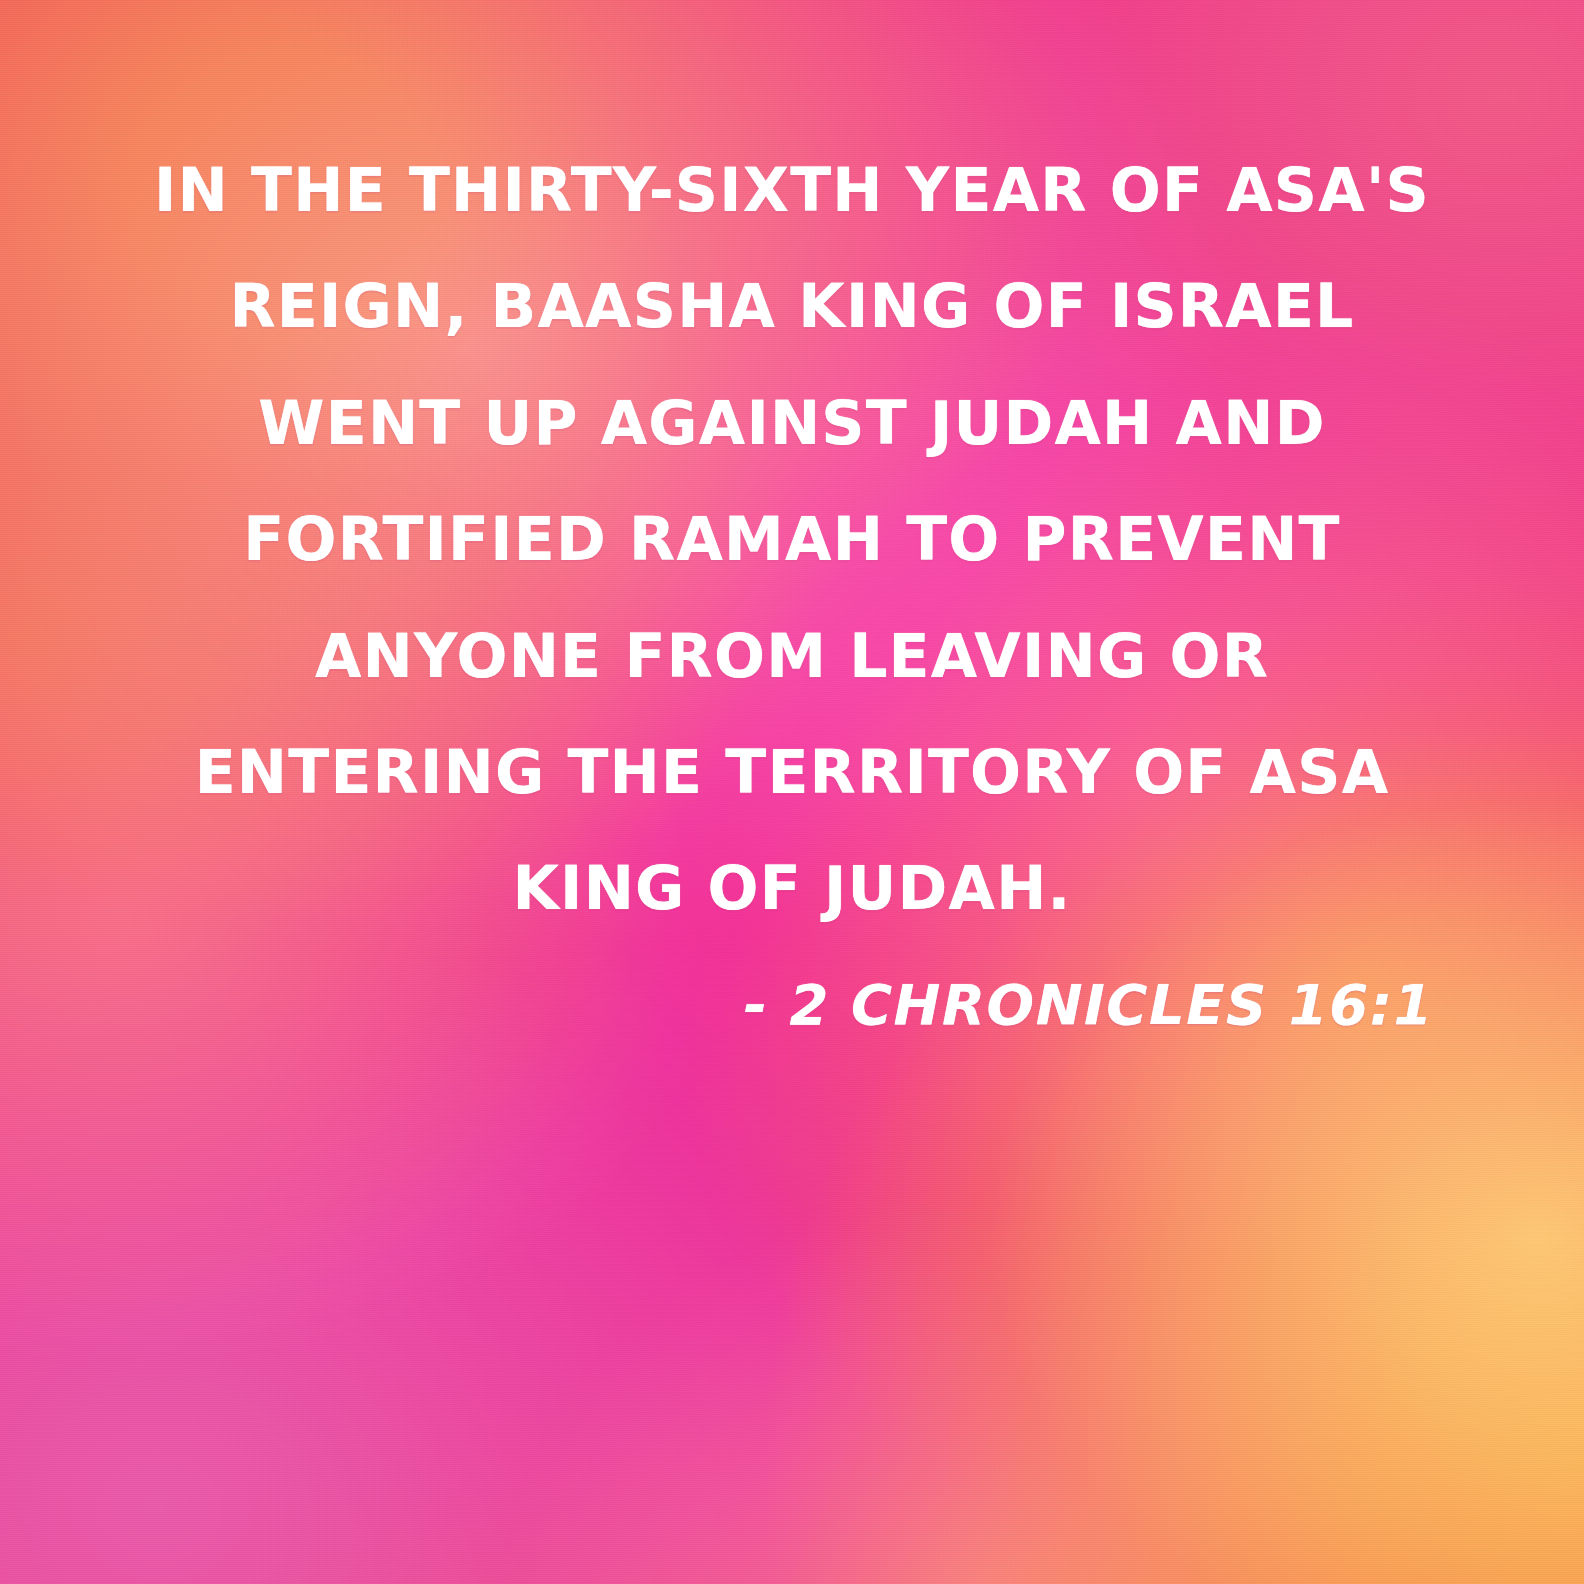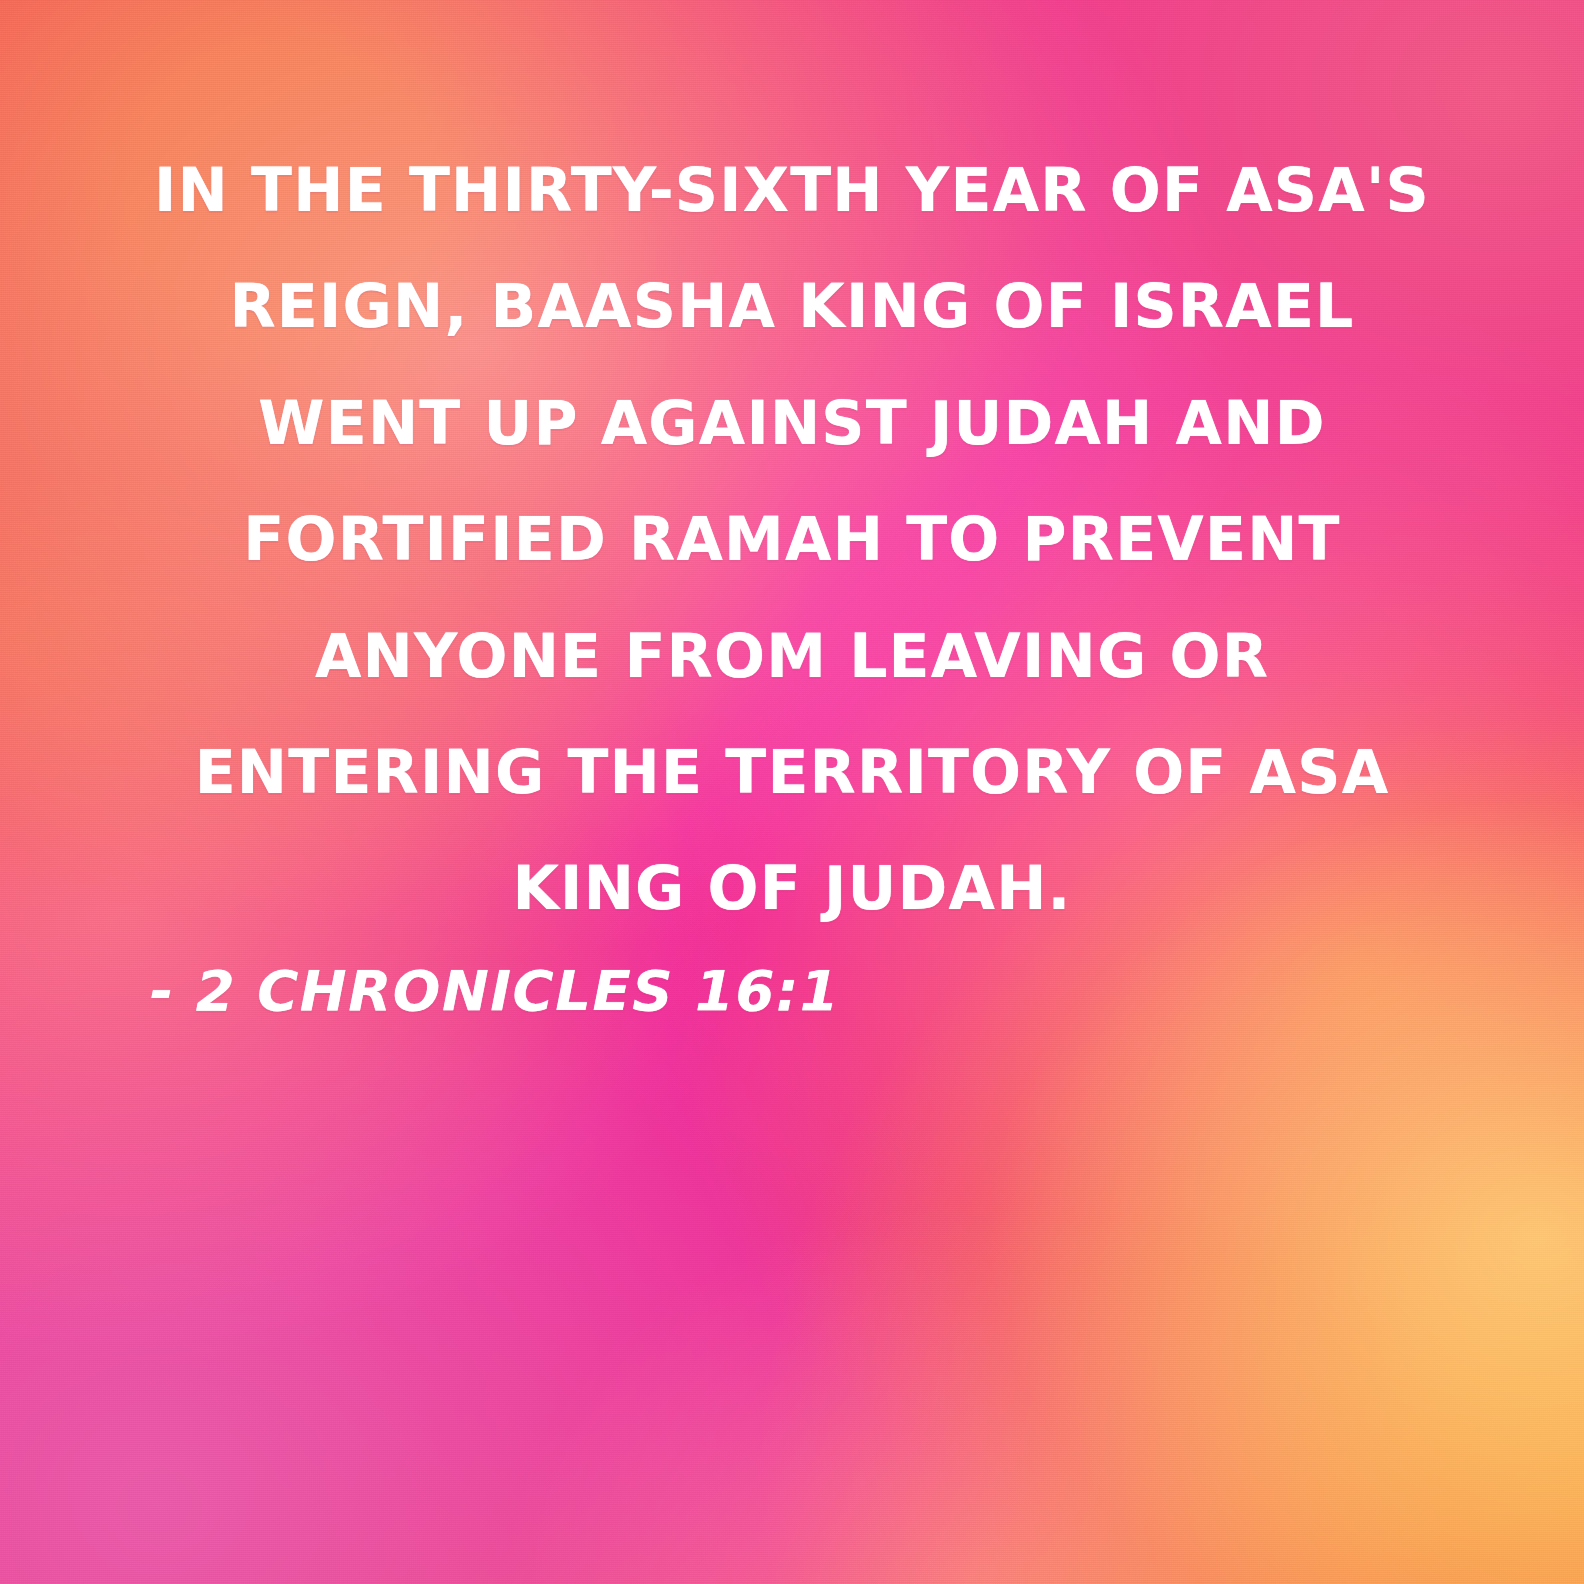--- a/index.html
+++ b/index.html
@@ -81,23 +81,23 @@
     font-size: 60px;
     line-height: 1.94;
     letter-spacing: 1.2px;
     text-transform: uppercase;
     text-shadow:
       0 0 1px rgba(255,255,255,0.85),
       0 1px 2px rgba(180,20,90,0.28);
   }
 
   .verse-reference {
-    margin: 8px 0 0 0;
+    margin: 22px 0 0 0;
     color: #ffffff;
-    text-align: left;
+    text-align: right;
     font-family: "DejaVu Sans", sans-serif;
     font-weight: 700;
     font-style: italic;
     font-size: 56px;
     letter-spacing: 1.5px;
     line-height: 1.3;
     text-transform: uppercase;
     text-shadow:
       0 0 1px rgba(255,255,255,0.85),
       0 1px 2px rgba(180,20,90,0.28);

